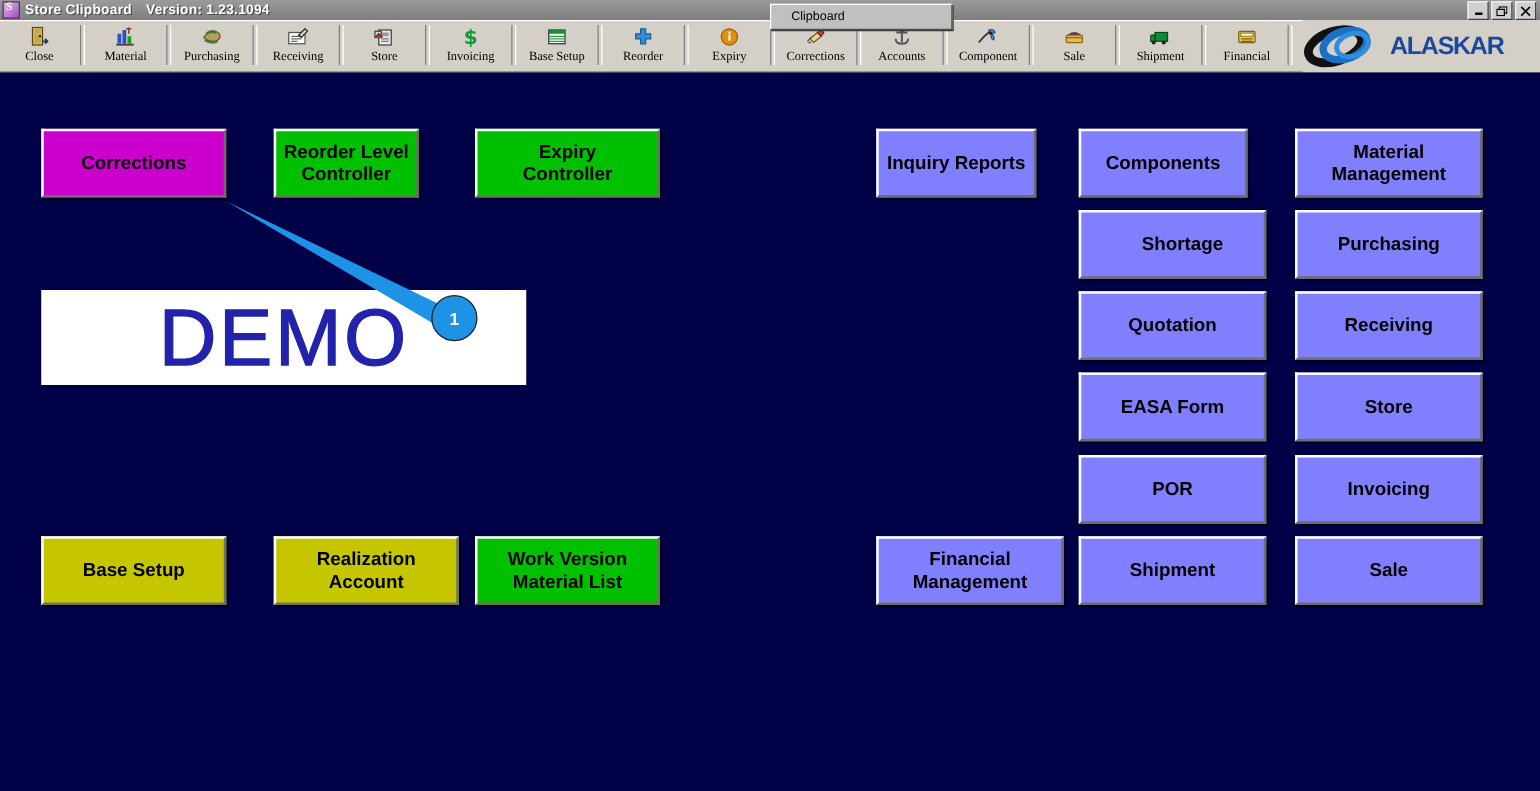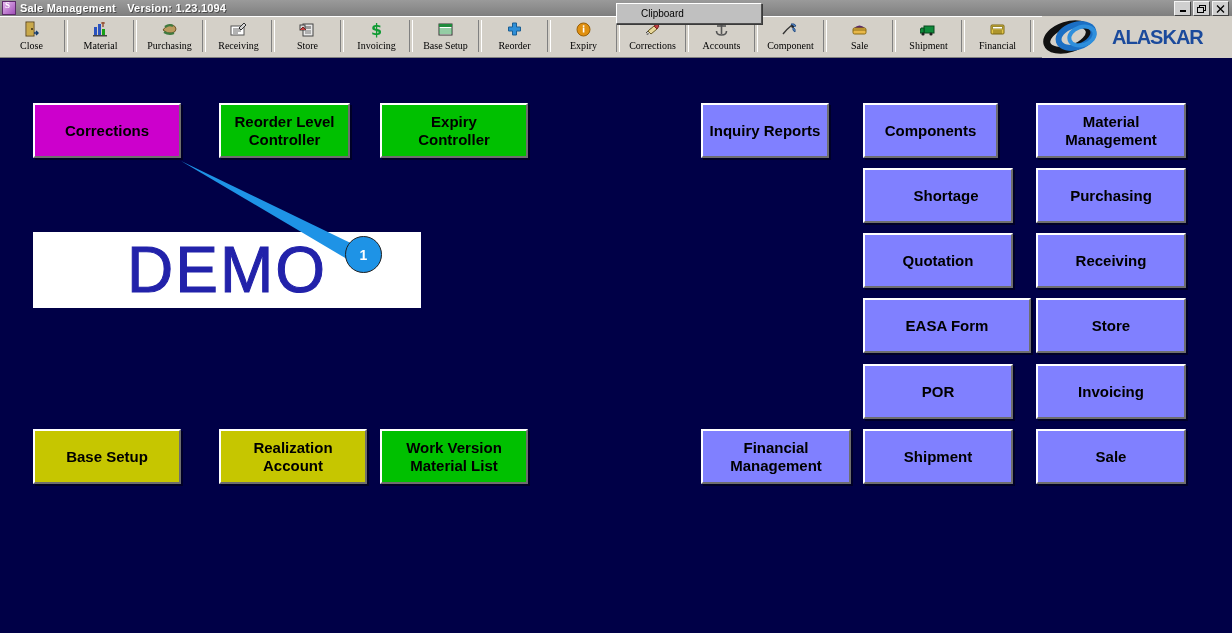--- a/index.html
+++ b/index.html
@@ -75,21 +75,21 @@
     font-family:"Liberation Sans", sans-serif;line-height:1;
   }
 
   
   .clipboard{
     position:absolute;left:616px;top:3px;width:144px;height:19px;
     background:#c0c0c0;border:1px solid #ffffff;border-right-color:#505050;border-bottom-color:#505050;
     box-shadow:1px 1px 0 #3a3a3a;
     display:flex;align-items:center;
   }
-  .clipboard .cl-title{font-size:10px;color:#000;padding-left:4px;margin-left:20px;}
+  .clipboard .cl-title{font-size:10px;color:#000;padding-left:16px;}
 
   
   .desktop{position:absolute;left:0;top:58px;width:1232px;height:575px;background:#000047;}
 
   .btn{
     position:absolute;box-sizing:border-box;
     border-top:2px solid #ffffff;border-left:2px solid #ffffff;
     border-right:2px solid #6e6e6e;border-bottom:2px solid #6e6e6e;
     box-shadow:2px 2px 0 rgba(0,0,0,.45);
     display:flex;align-items:center;justify-content:center;text-align:center;
@@ -125,21 +125,21 @@
   }
 </style>
 </head>
 <body>
 
 <div id="app">
 
   <div class="titlebar">
     <div class="tb-icon"></div>
     <div class="tb-title">
-      <span>Sale Management</span>
+      <span>Store Clipboard</span>
       <span class="ver">Version: 1.23.1094</span>
     </div>
     <div class="tb-spacer"></div>
     <div class="winbtns">
       <div class="winbtn">
         <svg width="8" height="7" viewBox="0 0 8 7">
             <rect x="1" y="5" width="6" height="2" fill="#000"></rect>
           </svg>
       </div>
       <div class="winbtn">
@@ -372,39 +372,39 @@
     <span class="logo-text">ALASKAR</span>
   </div>
 
   <div class="clipboard">
     <span class="cl-title">Clipboard</span>
   </div>
 
   <div class="desktop">
 
     <div class="btn c-magenta" style="left:33px;top:45px;width:148px;height:55px;">Corrections</div>
-    <div class="btn c-green" style="left:219px;top:45px;width:131px;height:55px;">Reorder Level
+    <div class="btn c-green" style="left:219px;top:45px;width:116px;height:55px;">Reorder Level
 Controller</div>
     <div class="btn c-green" style="left:380px;top:45px;width:148px;height:55px;">Expiry
 Controller</div>
 
     <div class="btn c-yellow" style="left:33px;top:371px;width:148px;height:55px;">Base Setup</div>
     <div class="btn c-yellow" style="left:219px;top:371px;width:148px;height:55px;">Realization
 Account</div>
     <div class="btn c-green" style="left:380px;top:371px;width:148px;height:55px;">Work Version
 Material List</div>
 
     <div class="btn c-periwinkle" style="left:701px;top:45px;width:128px;height:55px;">Inquiry Reports</div>
     <div class="btn c-periwinkle" style="left:701px;top:371px;width:150px;height:55px;">Financial
 Management</div>
 
     <div class="btn c-periwinkle" style="left:863px;top:45px;width:135px;height:55px;">Components</div>
     <div class="btn c-periwinkle" style="left:863px;top:110px;width:150px;height:55px;padding-left:16px;">Shortage</div>
     <div class="btn c-periwinkle" style="left:863px;top:175px;width:150px;height:55px;">Quotation</div>
-    <div class="btn c-periwinkle" style="left:863px;top:240px;width:168px;height:55px;">EASA Form</div>
+    <div class="btn c-periwinkle" style="left:863px;top:240px;width:150px;height:55px;">EASA Form</div>
     <div class="btn c-periwinkle" style="left:863px;top:306px;width:150px;height:55px;">POR</div>
     <div class="btn c-periwinkle" style="left:863px;top:371px;width:150px;height:55px;">Shipment</div>
 
     <div class="btn c-periwinkle" style="left:1036px;top:45px;width:150px;height:55px;">Material
 Management</div>
     <div class="btn c-periwinkle" style="left:1036px;top:110px;width:150px;height:55px;">Purchasing</div>
     <div class="btn c-periwinkle" style="left:1036px;top:175px;width:150px;height:55px;">Receiving</div>
     <div class="btn c-periwinkle" style="left:1036px;top:240px;width:150px;height:55px;">Store</div>
     <div class="btn c-periwinkle" style="left:1036px;top:306px;width:150px;height:55px;">Invoicing</div>
     <div class="btn c-periwinkle" style="left:1036px;top:371px;width:150px;height:55px;">Sale</div>

